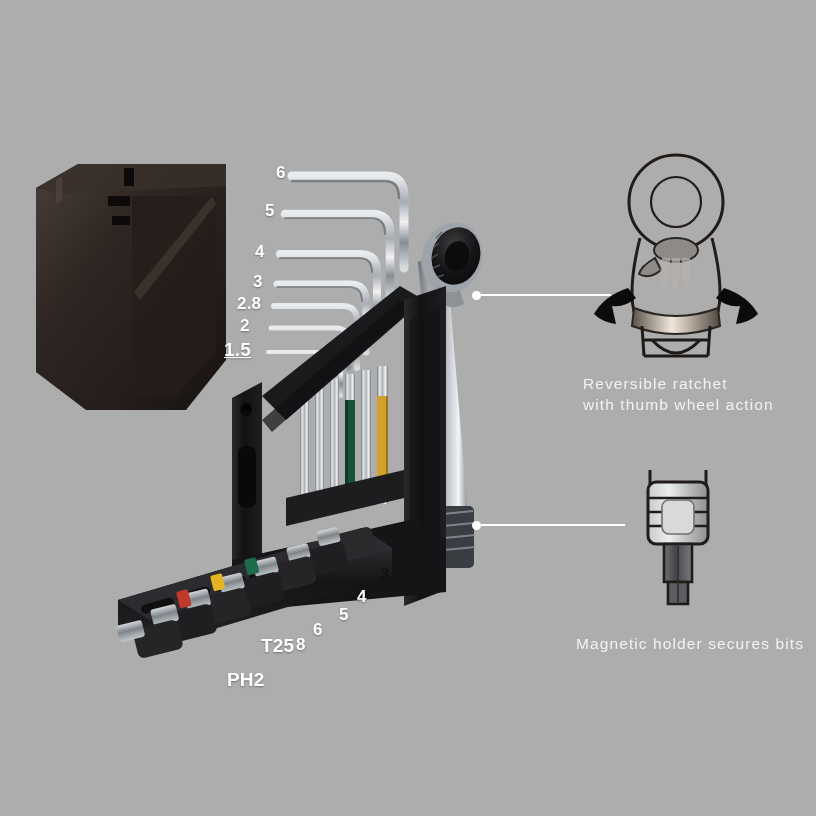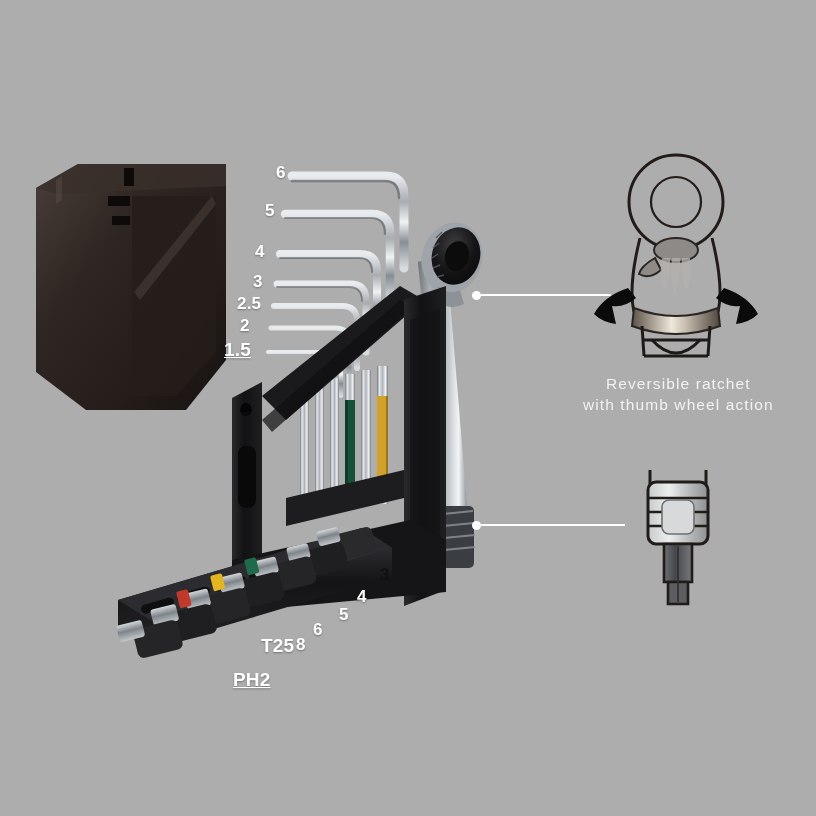--- a/index.html
+++ b/index.html
@@ -26,21 +26,20 @@
   .lbl.big { font-size: 19px; }
 
   .callout-text {
     position: absolute;
     color: #f2f2f2;
     font-size: 15.5px;
     line-height: 21px;
     letter-spacing: 1.1px;
     white-space: pre-line;
     font-weight: 400;
-    text-align: center;
   }
 
   .leader {
     position: absolute;
     height: 2px;
     background: #ffffff;
   }
   .leader-dot {
     position: absolute;
     width: 9px; height: 9px;
@@ -314,40 +313,41 @@
       <path d="M668,582 h20 v22 h-20 Z" fill="#5c5e61"></path>
       <line x1="678" y1="546" x2="678" y2="602" stroke-width="1.6" stroke="#2d2f32"></line>
     </g>
   </svg>
 
   <div>
     <span class="lbl" style="left:276px; top:163px;">6</span>
     <span class="lbl" style="left:265px; top:201px;">5</span>
     <span class="lbl" style="left:255px; top:242px;">4</span>
     <span class="lbl" style="left:253px; top:272px;">3</span>
-    <span class="lbl" style="left:237px; top:294px;">2.5</span>
+    <span class="lbl" style="left:237px; top:294px;">2.8</span>
     <span class="lbl" style="left:240px; top:316px;">2</span>
     <span class="lbl big" style="left:224px; top:339px;text-decoration:underline;">1.5</span>
   </div>
 
   <div>
     <span class="lbl dark" style="left:380px; top:565px;">3</span>
     <span class="lbl" style="left:357px; top:587px;">4</span>
     <span class="lbl" style="left:339px; top:605px;">5</span>
     <span class="lbl" style="left:313px; top:620px;">6</span>
     <span class="lbl" style="left:296px; top:635px;">8</span>
     <span class="lbl big" style="left:261px; top:635px;">T25</span>
-    <span class="lbl big" style="left:233px; top:669px;text-decoration:underline;">PH2</span>
+    <span class="lbl big" style="left:227px; top:669px;">PH2</span>
   </div>
 
   <div>
     <span class="leader-dot" style="left:472px; top:291px;"></span>
     <span class="leader" style="left:481px; top:294px; width:130px;"></span>
   </div>
   <div>
     <span class="leader-dot" style="left:472px; top:521px;"></span>
     <span class="leader" style="left:481px; top:524px; width:144px;"></span>
   </div>
 
   <div class="callout-text" style="left:583px; top:373px;">Reversible ratchet
 with thumb wheel action</div>
+  <div class="callout-text" style="left:576px; top:633px;">Magnetic holder secures bits</div>
 
 </div>
 
 </body></html>

